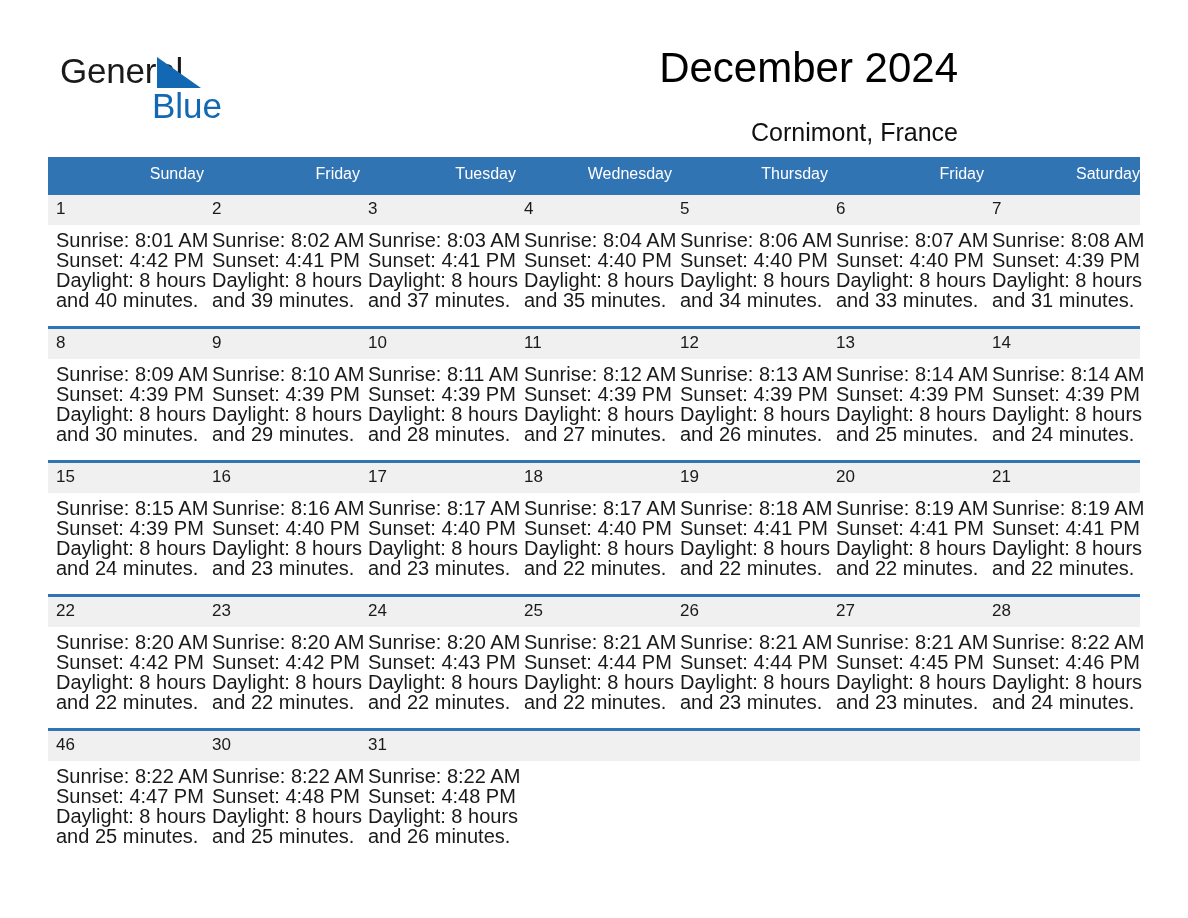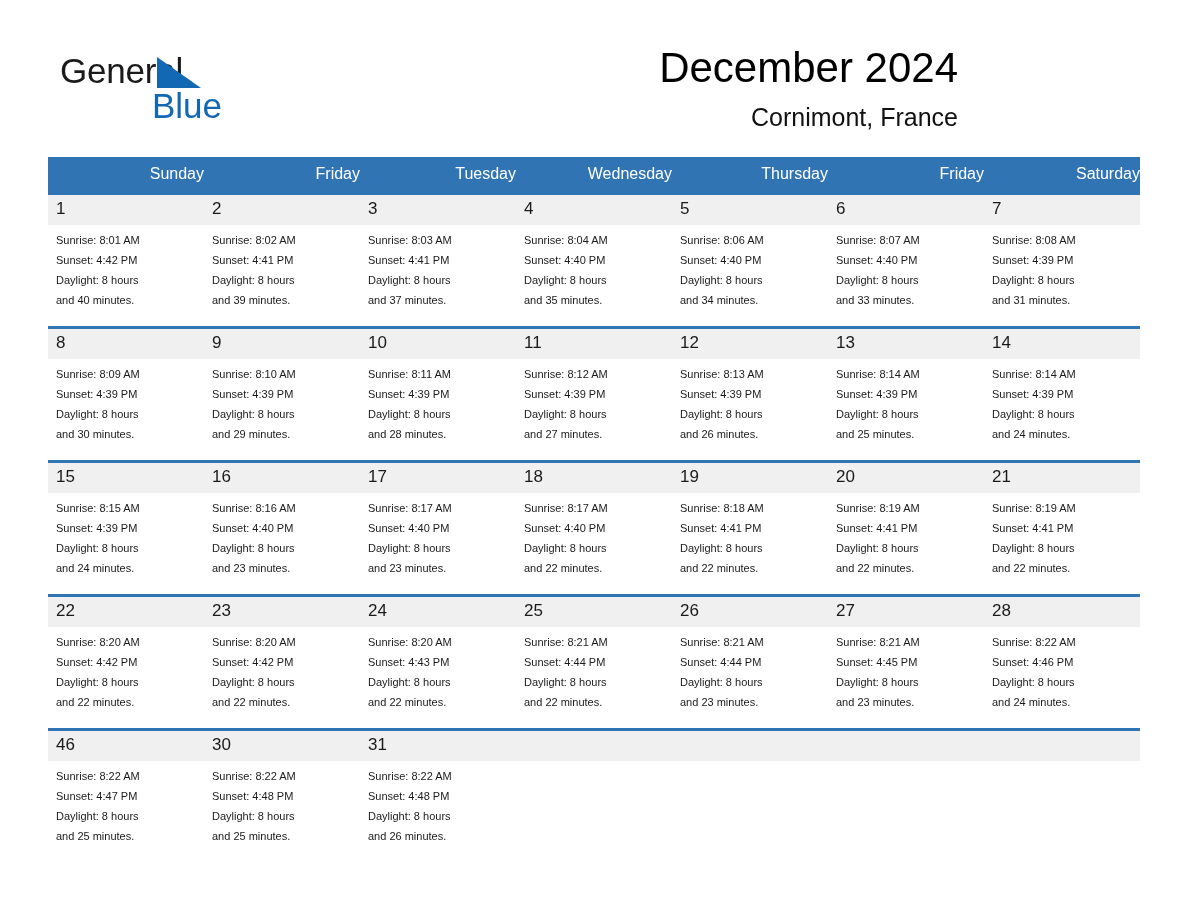--- a/index.html
+++ b/index.html
@@ -79,21 +79,21 @@
     font-weight: 400;
     color: #000000;
     white-space: nowrap;
   }
   .cal-subtitle {
     font-size: 25px;
     line-height: 34px;
     font-weight: 400;
     color: #111111;
     white-space: nowrap;
-    margin-top: 6px;
+    margin-top: 21px;
   }
 
   
   .calendar {
     position: absolute;
     left: 48px;
     top: 157px;
     width: 1092px;
   }
   .cal-table {
@@ -120,21 +120,21 @@
     color: #1a1a1a;
     vertical-align: top;
     height: 24px;
   }
   .daynum-row td.empty {
     background: #f0f0f0;
   }
   .info-row td {
     background: #ffffff;
     padding: 5px 6px 16px 8px;
-    font-size: 11px;
+    font-size: 20px;
     line-height: 20px;
     color: #1a1a1a;
     vertical-align: top;
     border: none;
   }
   .info-row td.empty {
     background: #ffffff;
   }
   .info-line { display: block; white-space: nowrap; }
 </style>

